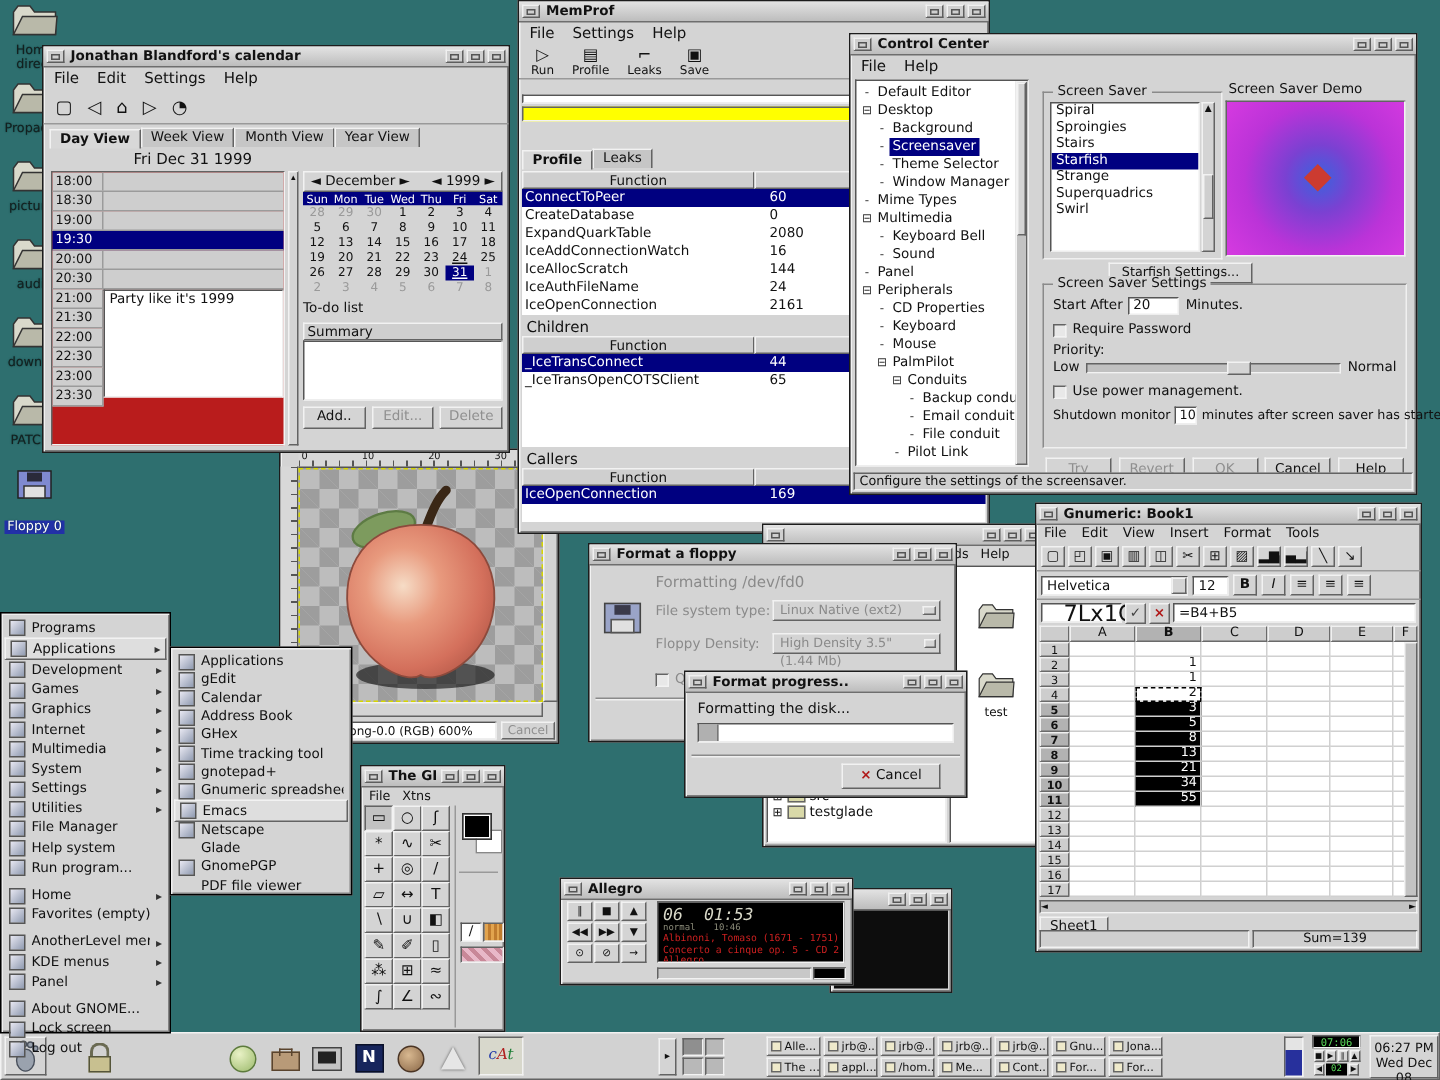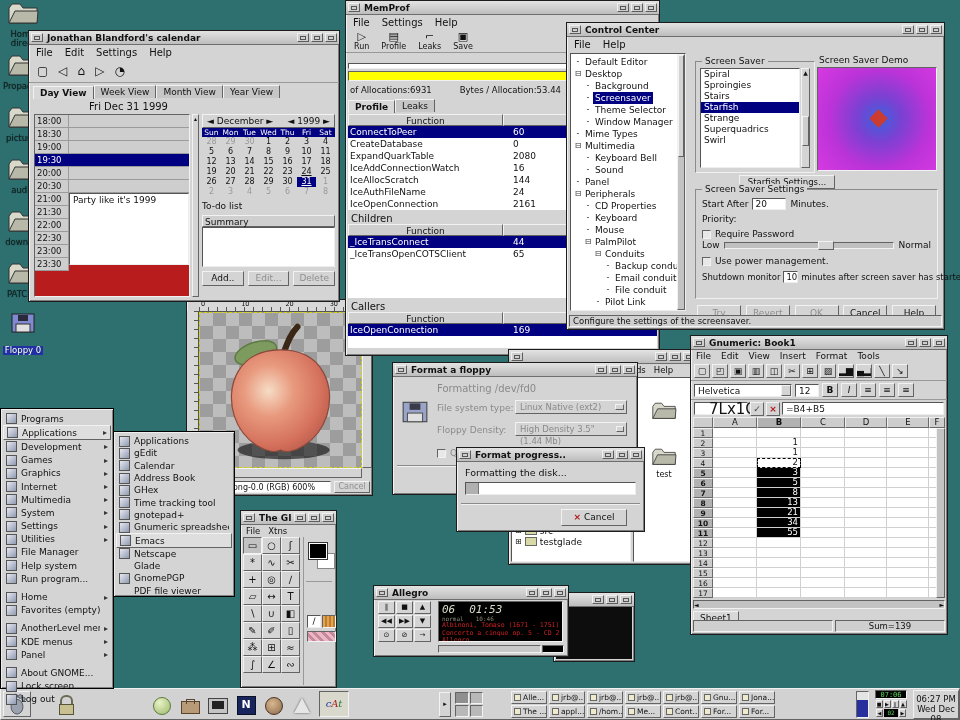--- a/index.html
+++ b/index.html
@@ -251,25 +251,20 @@
           <span>Leaks</span>
         </div>
 
         <div style="display:flex;flex-direction:column;align-items:center;font-size:8px;">
           <span style="font-size:11px;line-height:11px;">▣</span>
           <span>Save</span>
         </div>
       </div>
     <div class="abs whitein" style="left:2px;top:62px;right:2px;height:6px;"></div>
     <div class="abs bevin" style="left:2px;top:70px;right:2px;height:10px;background:#ffff00;"></div>
-    <div class="abs" style="left:4px;top:84px;right:2px;height:11px;font-size:8.5px;display:flex;white-space:nowrap;overflow:hidden;">
-      <span>of Allocations:6931</span>
-      <span style="margin-left:28px;">Bytes / Allocation:53.44</span>
-      <span style="margin-left:28px;">Tota</span>
-    </div>
     <div class="abs" style="left:2px;top:98px;display:flex;">
 
     <div class="tab active">Profile</div>
         <div class="tab">Leaks</div>
       </div>
     <div class="abs" style="left:2px;top:113px;right:2px;">
       <div class="thead">
         <div class="thcell" style="width:155px;">Function</div>
         <div class="thcell" style="flex:1;">Self</div>
       </div>
@@ -647,25 +642,25 @@
       <div class="abs" style="left:54px;top:44px;width:13px;height:13px;background:#cc3b30;transform:rotate(45deg);"></div>
     </div>
 
     <div class="frame" style="left:128px;top:166px;right:6px;height:108px;">
       <div class="flabel">Screen Saver Settings</div>
       <div style="font-size:9px;padding:8px 6px 0 6px;display:flex;align-items:center;gap:4px;">
         <span>Start After</span>
         <span class="whitein" style="width:34px;height:12px;line-height:11px;padding-left:2px;">20</span>
         <span>Minutes.</span>
       </div>
-      <div style="font-size:9px;padding:4px 6px 0 6px;">Priority:</div>
       <div style="font-size:9px;padding:5px 6px 0 6px;display:flex;align-items:center;gap:4px;">
         <span class="chk"></span>
         <span>Require Password</span>
       </div>
+      <div style="font-size:9px;padding:4px 6px 0 6px;">Priority:</div>
       <div style="font-size:9px;padding:1px 6px 0 6px;display:flex;align-items:center;gap:4px;">
         <span>Low</span>
         <span class="bevin" style="flex:1;height:7px;background:#c0c0c0;position:relative;">
           <span class="bevout abs" style="left:55%;top:-2px;width:16px;height:9px;"></span>
         </span>
         <span>Normal</span>
       </div>
       <div style="font-size:9px;padding:6px 6px 0 6px;display:flex;align-items:center;gap:4px;">
         <span class="chk"></span>
         <span>Use power management.</span>

